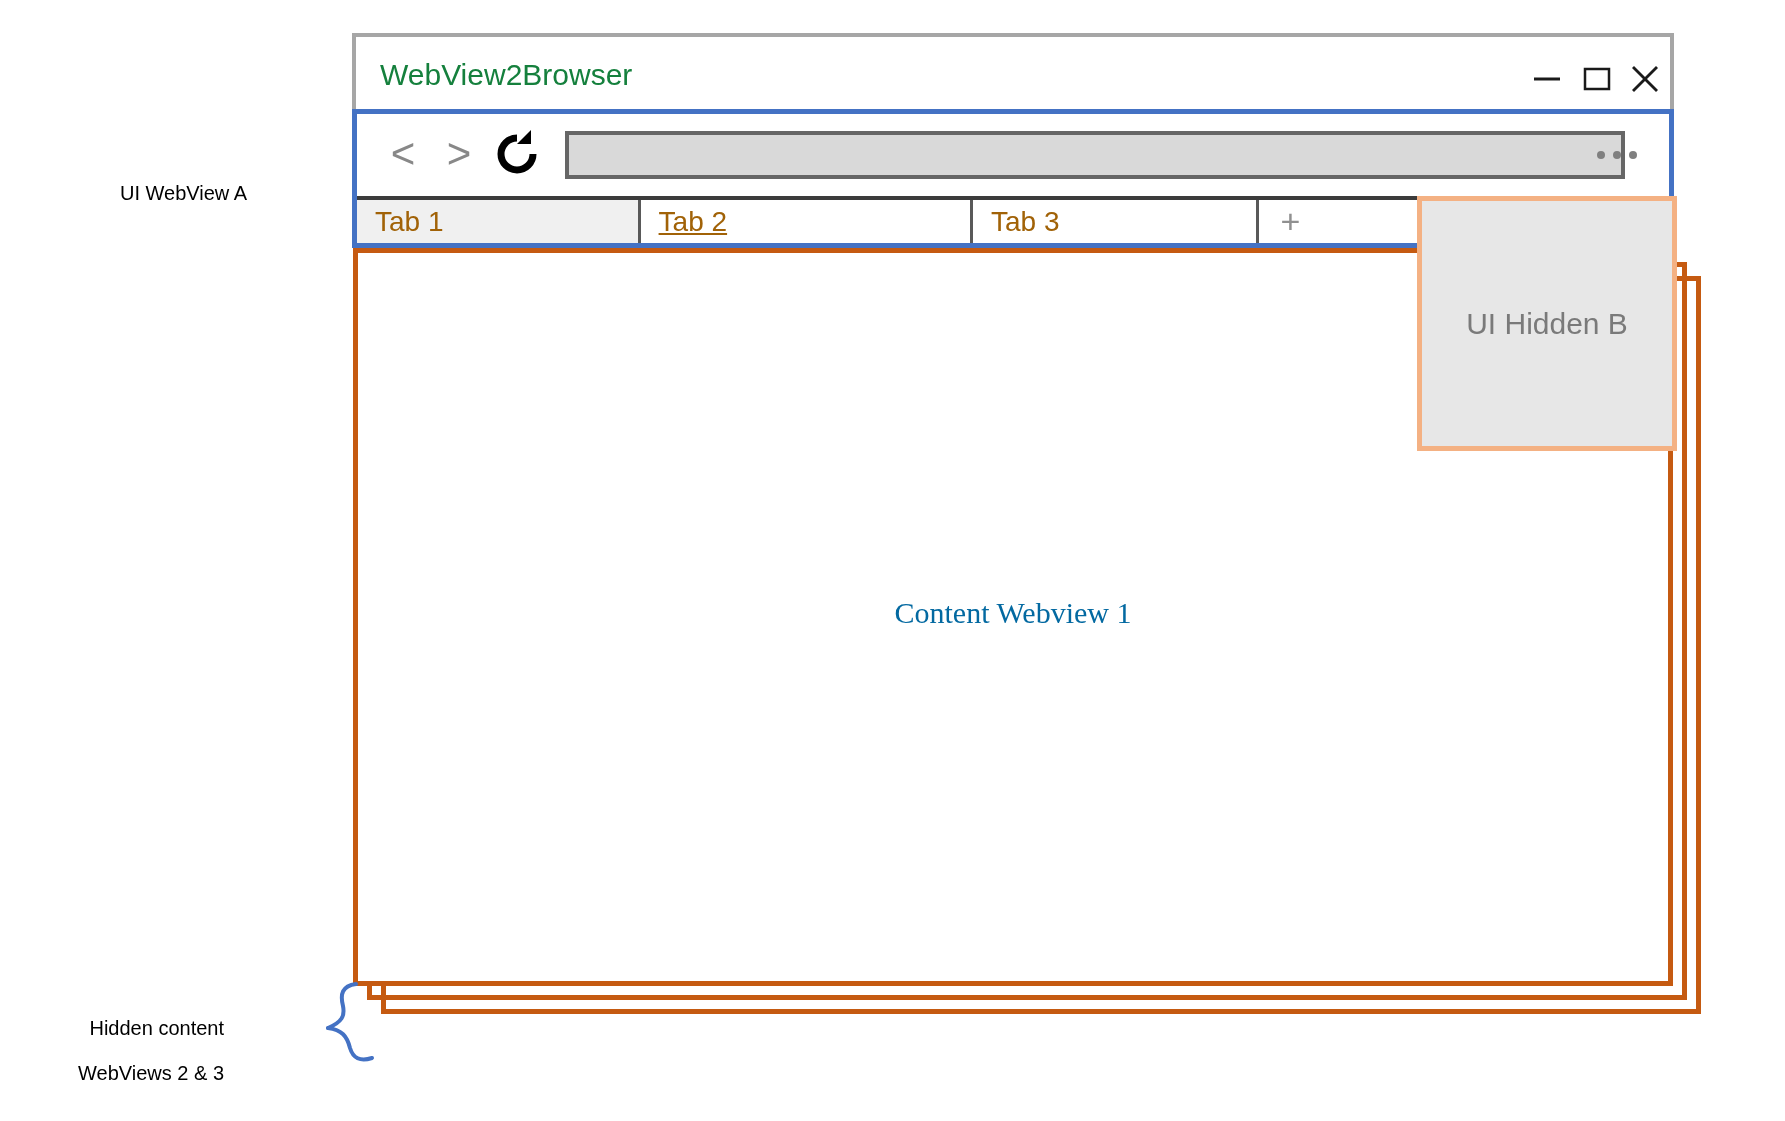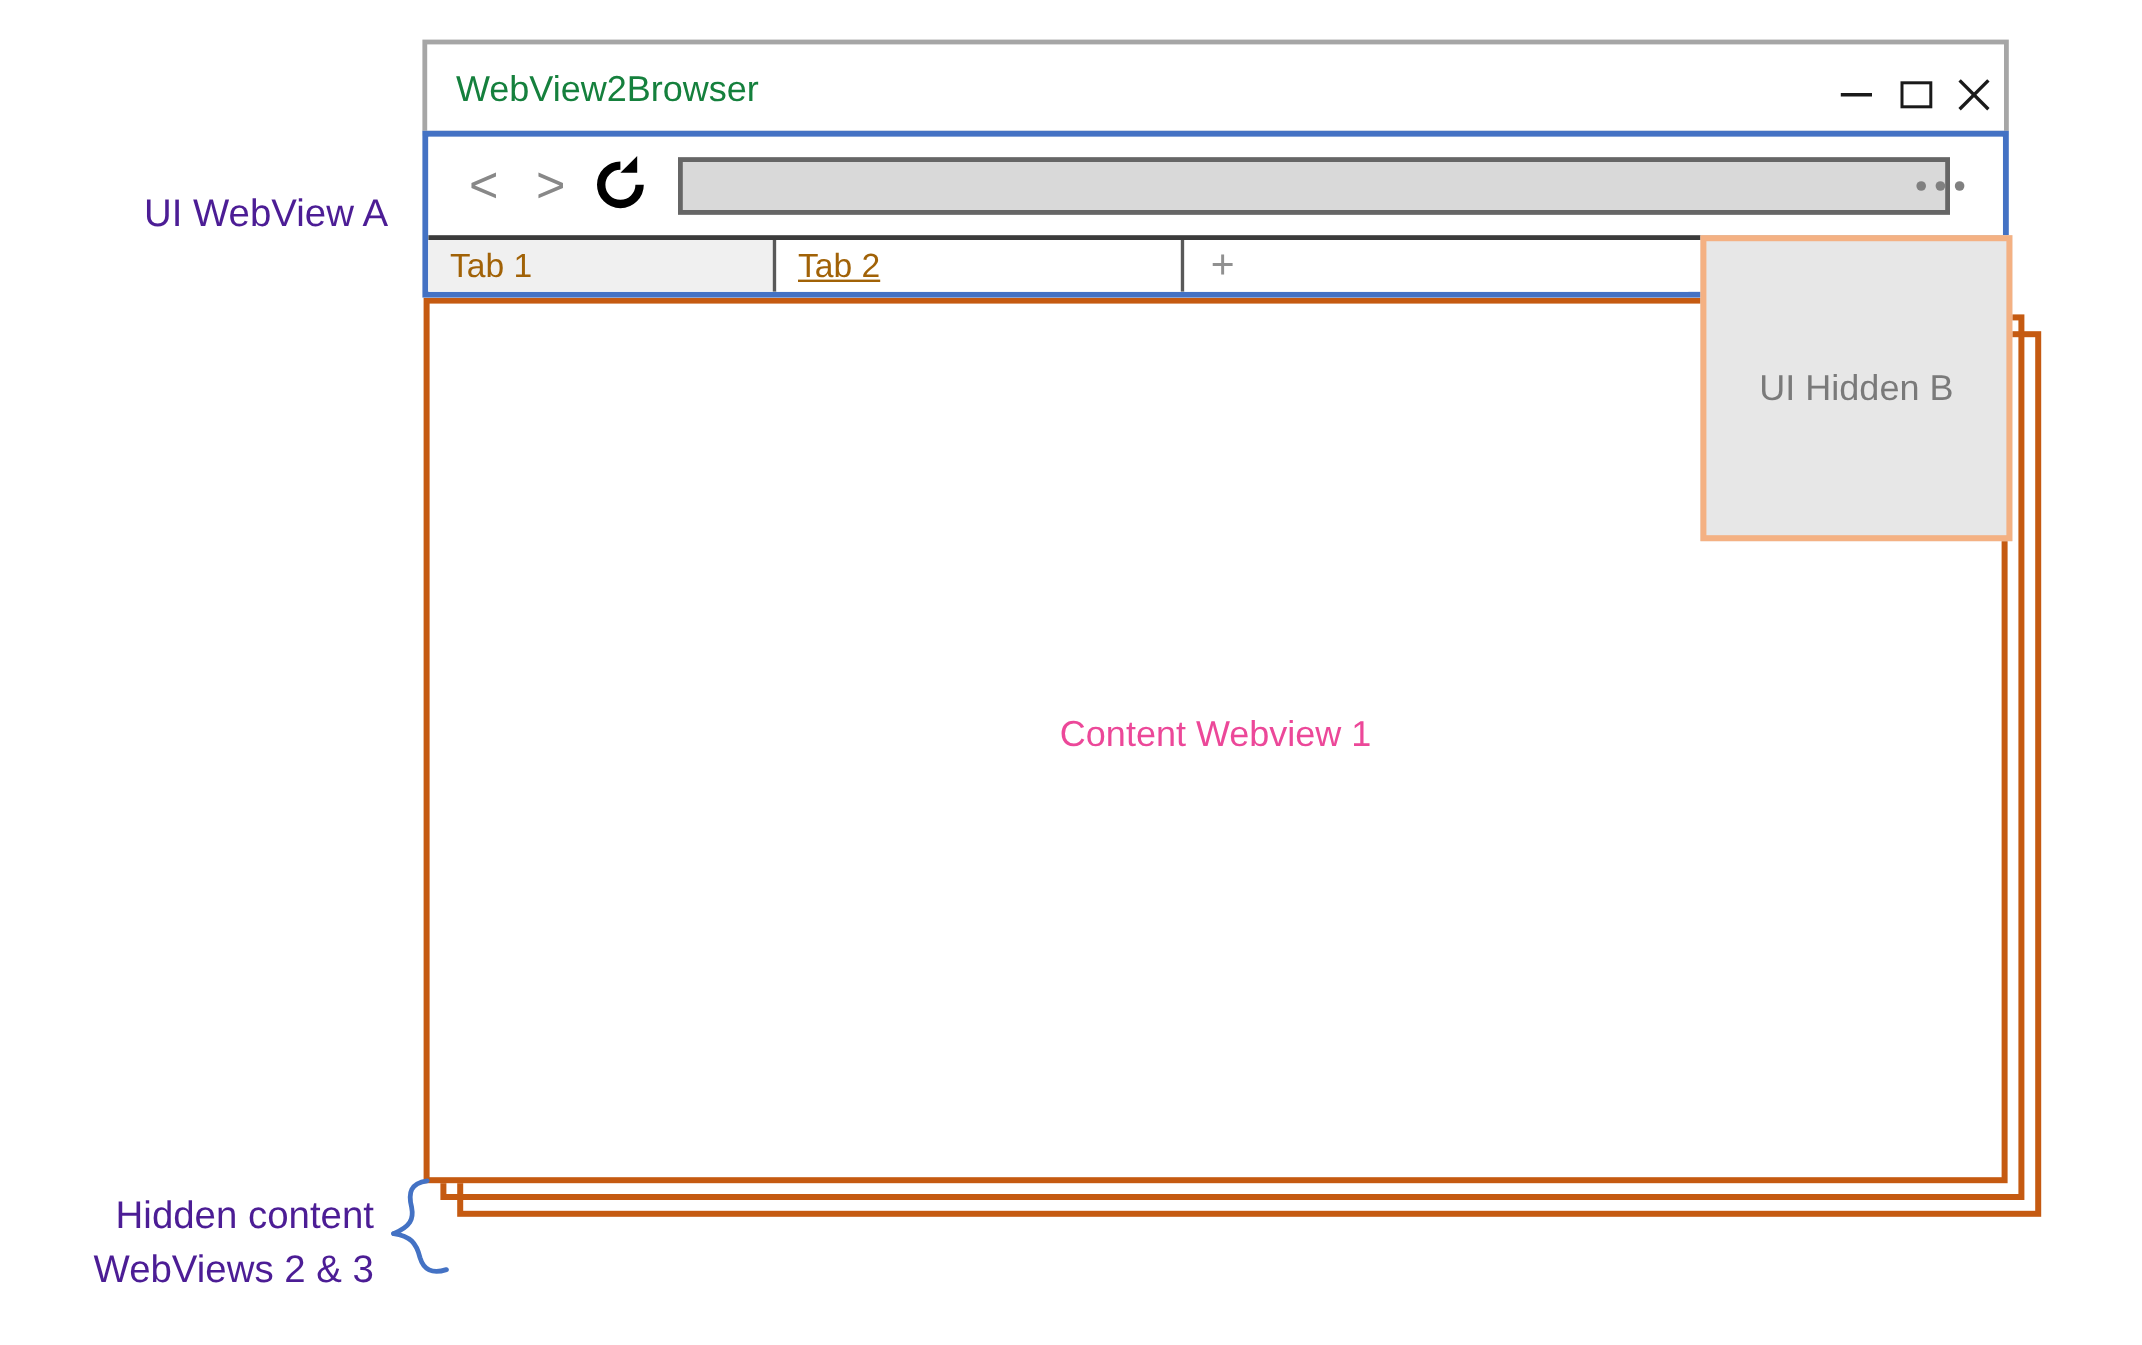--- a/index.html
+++ b/index.html
@@ -12,25 +12,26 @@
     height: 1121px;
     position: relative;
     overflow: hidden;
     font-family: "Liberation Sans", sans-serif;
     -webkit-font-smoothing: antialiased;
   }
 
   
   .annot {
     position: absolute;
-    color: #4c1d95;
-    font-size: 32px;
+    color: #000000;
+    font-size: 20px;
     line-height: 45px;
     white-space: pre-line;
     font-family: "Liberation Sans", sans-serif;
+    margin-top: 16px;
   }
   #annot-a  { left: 120px;  top: 155px;  }
   #annot-hidden { left: 78px; top: 990px; text-align: right; }
 
   
   .content-rect {
     position: absolute;
     border: 5px solid #c55a11;
     background: transparent;
     box-sizing: border-box;
@@ -42,23 +43,23 @@
     background: #ffffff;
   }
 
   
   #content-label {
     position: absolute;
     left: 353px;
     top: 596px;
     width: 1320px;
     text-align: center;
-    color: #ec4899;
+    color: #0369a1;
     font-size: 30px;
-    font-family: Liberation Sans, sans-serif;
+    font-family: Liberation Serif, serif;
   }
 
   
   #app-window {
     position: absolute;
     left: 352px;
     top: 33px;
     width: 1322px;
     height: 215px;
     box-sizing: border-box;
@@ -274,20 +275,21 @@
       <div id="btn-menu">
         <i></i>
           <i></i>
           <i></i>
       </div>
     </div>
 
     <div id="tab-strip">
       <div class="tab active" id="tab-1">Tab 1</div>
       <div class="tab" id="tab-2">Tab 2</div>
+      <div class="tab" id="tab-3">Tab 3</div>
       <div class="tab" id="tab-new">+</div>
     </div>
 
   </div>
 </div>
 
 <div id="ui-webview-b">
   <span id="ui-webview-b-label">UI Hidden B</span>
 </div>
 

